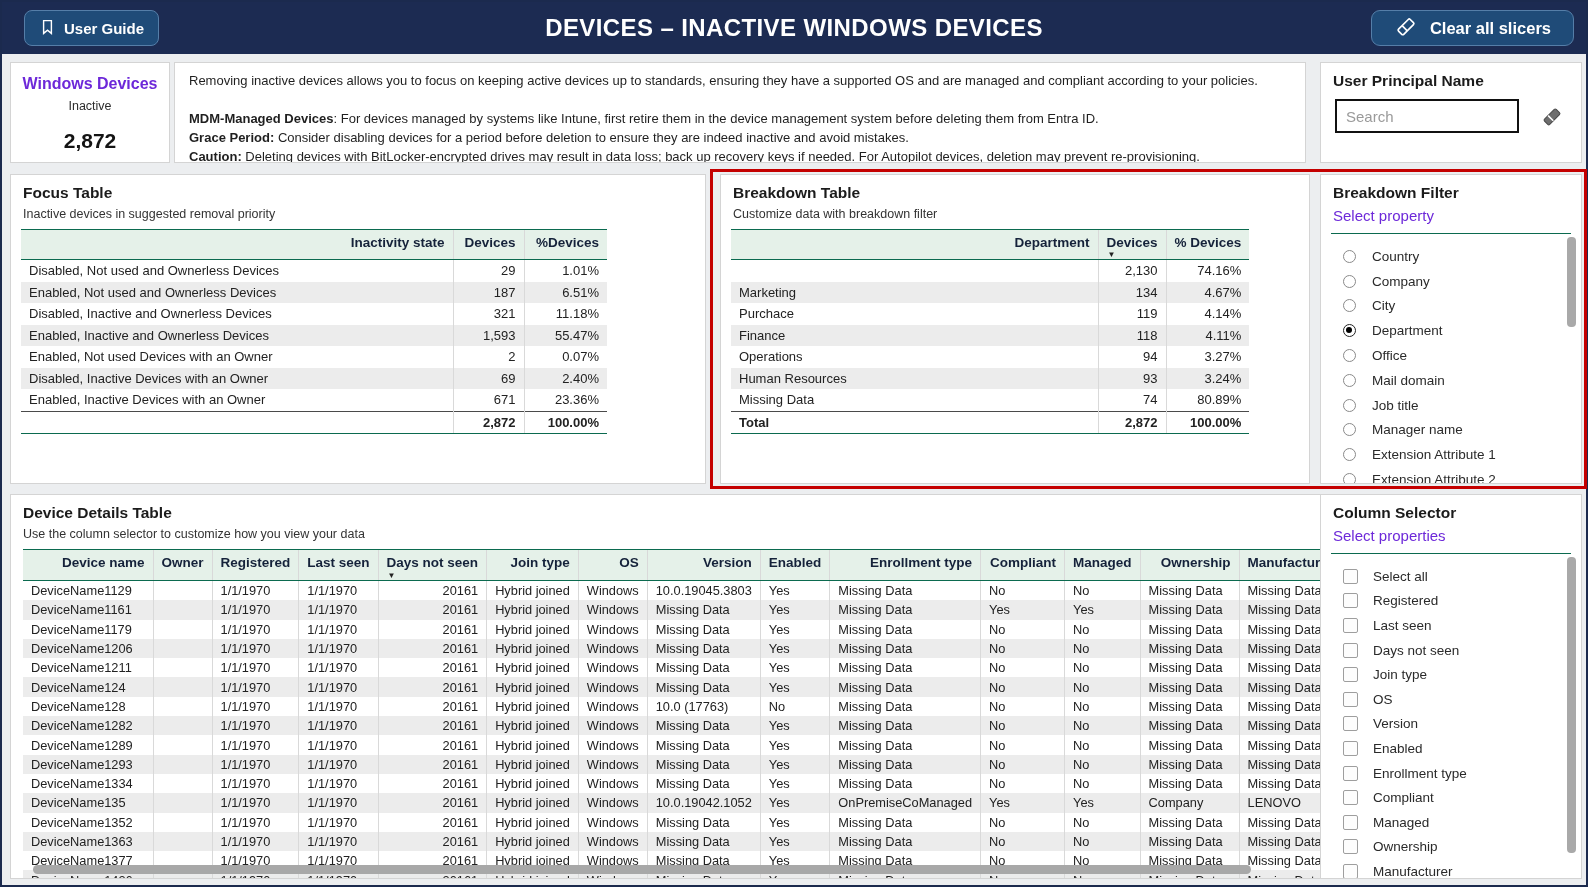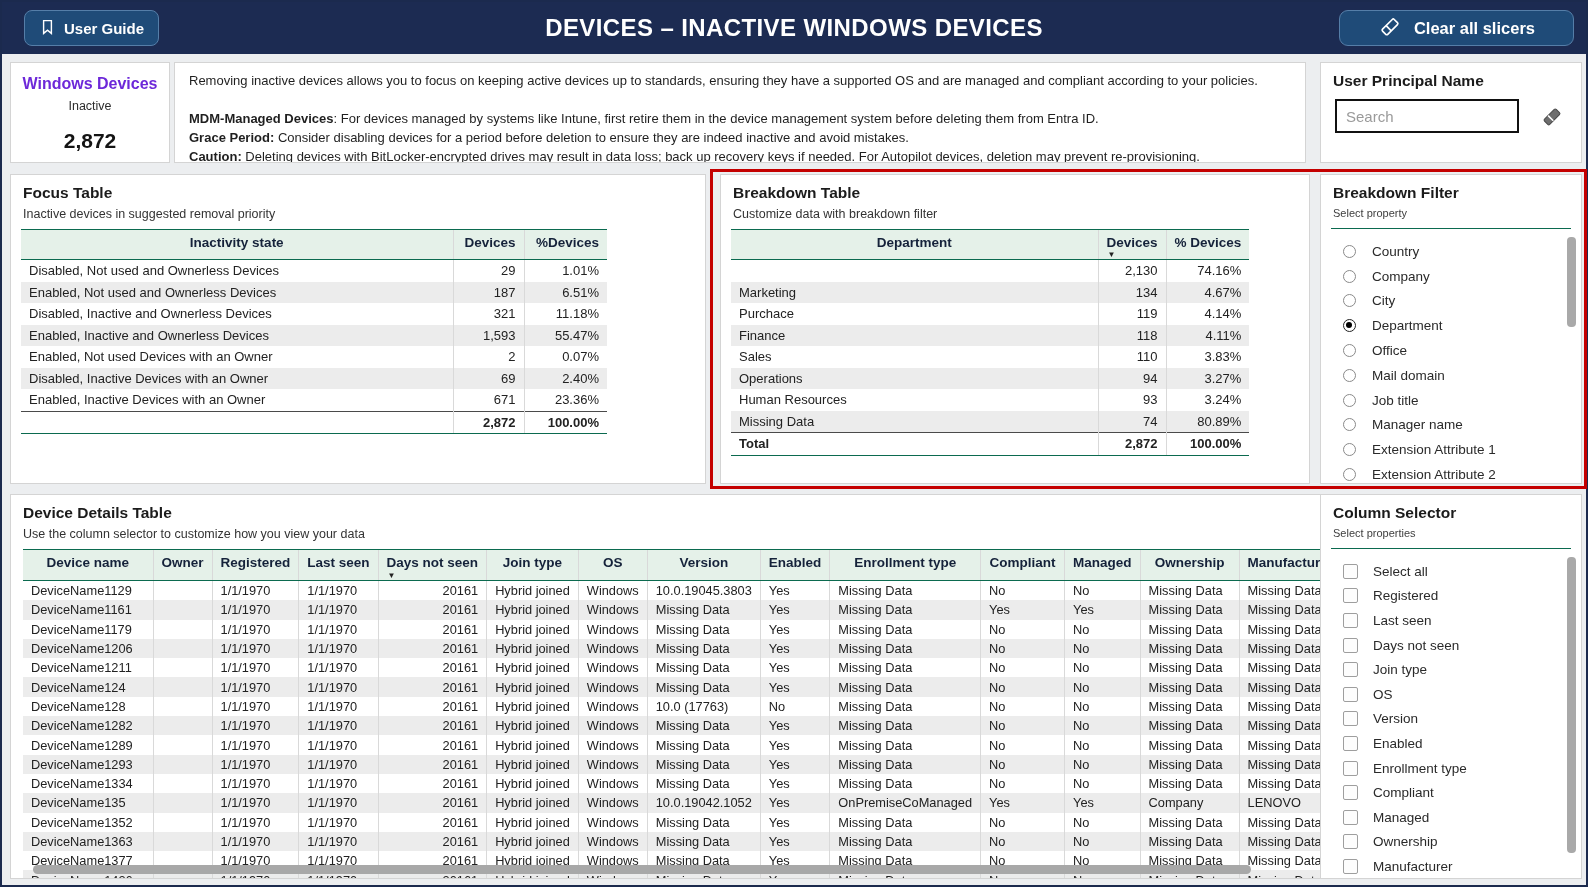--- a/index.html
+++ b/index.html
@@ -8,27 +8,27 @@
 
   
   .topbar{position:absolute;left:0;top:0;width:100%;height:52px;background:#1c2b52;}
   .topbar-title{position:absolute;left:0;top:0;width:100%;height:52px;line-height:52px;
     text-align:center;color:#fff;font-size:24px;font-weight:bold;letter-spacing:.4px;}
   .tbtn{position:absolute;top:8px;height:36px;display:flex;align-items:center;gap:8px;
     background:#1f4b78;border:1px solid #557ea8;border-radius:9px;color:#fff;
     font-weight:bold;cursor:pointer;box-sizing:border-box;padding:0 14px;z-index:2;}
   .tbtn svg{flex:0 0 auto;}
   #btn-user-guide{left:22px;font-size:15px;border-radius:8px;}
-  #btn-clear{right:12px;font-size:16.5px;padding:0 38px;gap:12px;}
+  #btn-clear{right:12px;font-size:16.5px;padding:0 22px;gap:12px;}
 
   
   .card{position:absolute;background:#fff;border:1px solid #d4d4d4;box-sizing:border-box;overflow:hidden;}
   .card-title{font-size:15.5px;font-weight:bold;color:#1b1b1b;padding:9px 12px 0;}
   .card-sub{font-size:12.5px;color:#333;padding:5px 12px 4px;}
-  .sub-underline{border-bottom:1px solid #0b6a4f;margin:0 10px;padding:5px 2px 9px;font-size:11px;color:#404040;}
+  .sub-underline{border-bottom:1px solid #0b6a4f;margin:0 10px;padding:5px 2px 9px;font-size:15px;color:#6d28d9;}
 
   #card-kpi{left:8px;top:60px;width:160px;height:101px;text-align:center;}
   .kpi-title{font-size:16px;font-weight:bold;color:#6d28d9;margin-top:12px;}
   .kpi-sub{font-size:12.5px;color:#2c2c2c;margin-top:6px;}
   .kpi-value{font-size:21px;font-weight:bold;color:#141414;margin-top:16px;}
 
   #card-info{left:172px;top:60px;width:1132px;height:101px;padding:9px 14px;font-size:13px;color:#1f1f1f;line-height:1.46;}
   #card-info p{margin:0;}
   #card-info .spacer{height:19px;}
 
@@ -43,21 +43,21 @@
 
   #card-focus{left:8px;top:172px;width:696px;height:310px;}
   #card-breakdown{left:718px;top:172px;width:590px;height:310px;}
   #card-bfilter{left:1318px;top:172px;width:262px;height:310px;}
   #card-device{left:8px;top:492px;width:1416px;height:385px;}
   #card-colsel{left:1318px;top:492px;width:262px;height:385px;}
 
   
   .ptable{border-collapse:collapse;table-layout:fixed;font-size:13px;color:#222;margin:4px 0 0 10px;}
   .ptable th{background:#e5f1e9;border-top:1px solid #0b6a4f;border-bottom:1px solid #0b6a4f;
-    font-weight:bold;text-align:center;padding:5px 8px 9px;position:relative;font-size:13.5px;color:#15223a;
+    font-weight:bold;text-align:right;padding:5px 8px 9px;position:relative;font-size:13.5px;color:#15223a;
     white-space:nowrap;overflow:hidden;}
   .ptable td{padding:2.5px 8px;white-space:nowrap;overflow:hidden;height:16.5px;}
   .ptable tbody tr:nth-child(even) td{background:#ececec;}
   .ptable th.num,.ptable td.num{text-align:right;}
   .ptable th:nth-child(n+2),.ptable td:nth-child(n+2){border-left:1px solid #d9d9d9;}
   .ptable tr.total td{font-weight:bold;border-top:1px solid #4a4a4a;border-bottom:1px solid #0b6a4f;background:#fff !important;}
   .sortarr{position:absolute;left:9px;bottom:0;font-size:8px;line-height:9px;color:#222;}
   #device-table{font-size:12.8px;margin-left:12px;}
   #device-table td{padding:2px 8px;height:15.3px;}
   #device-table th{padding:5px 8px 10px;}
@@ -235,25 +235,20 @@
             <td>Purchace</td>
             <td class="num">119</td>
             <td class="num">4.14%</td>
           </tr>
           <tr>
             <td>Finance</td>
             <td class="num">118</td>
             <td class="num">4.11%</td>
           </tr>
           <tr>
-            <td>Sales</td>
-            <td class="num">110</td>
-            <td class="num">3.83%</td>
-          </tr>
-          <tr>
             <td>Operations</td>
             <td class="num">94</td>
             <td class="num">3.27%</td>
           </tr>
           <tr>
             <td>Human Resources</td>
             <td class="num">93</td>
             <td class="num">3.24%</td>
           </tr>
           <tr>

